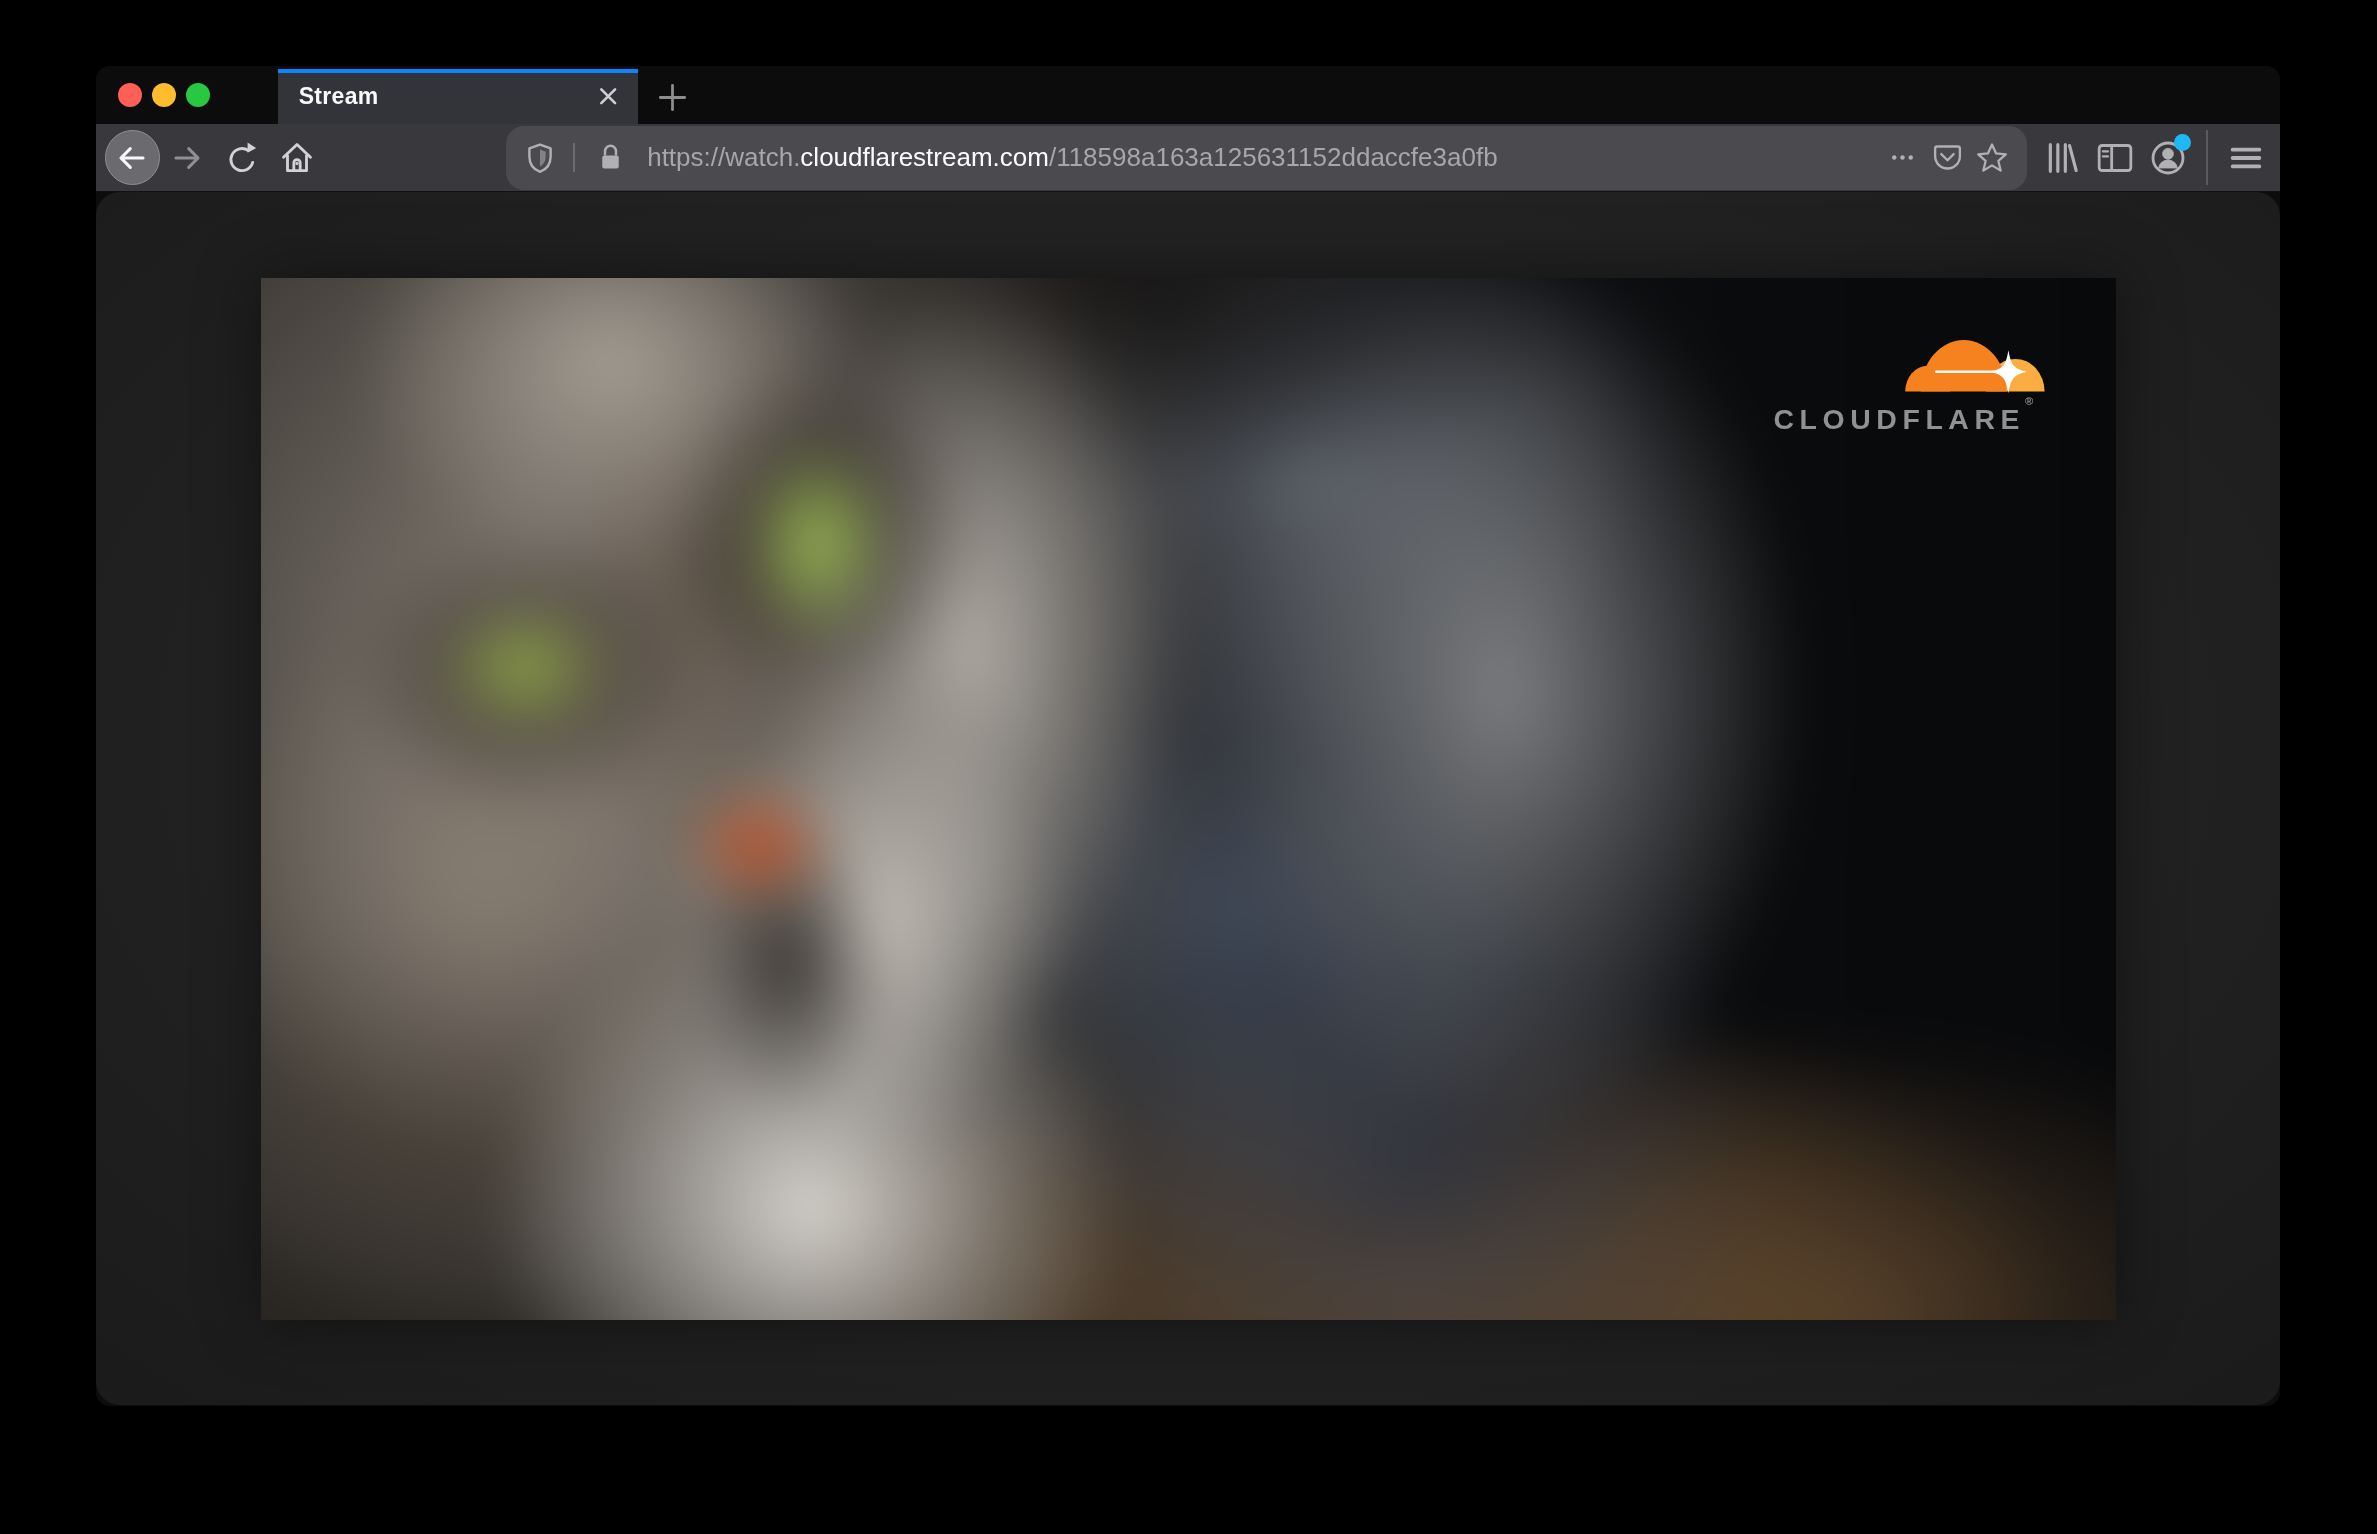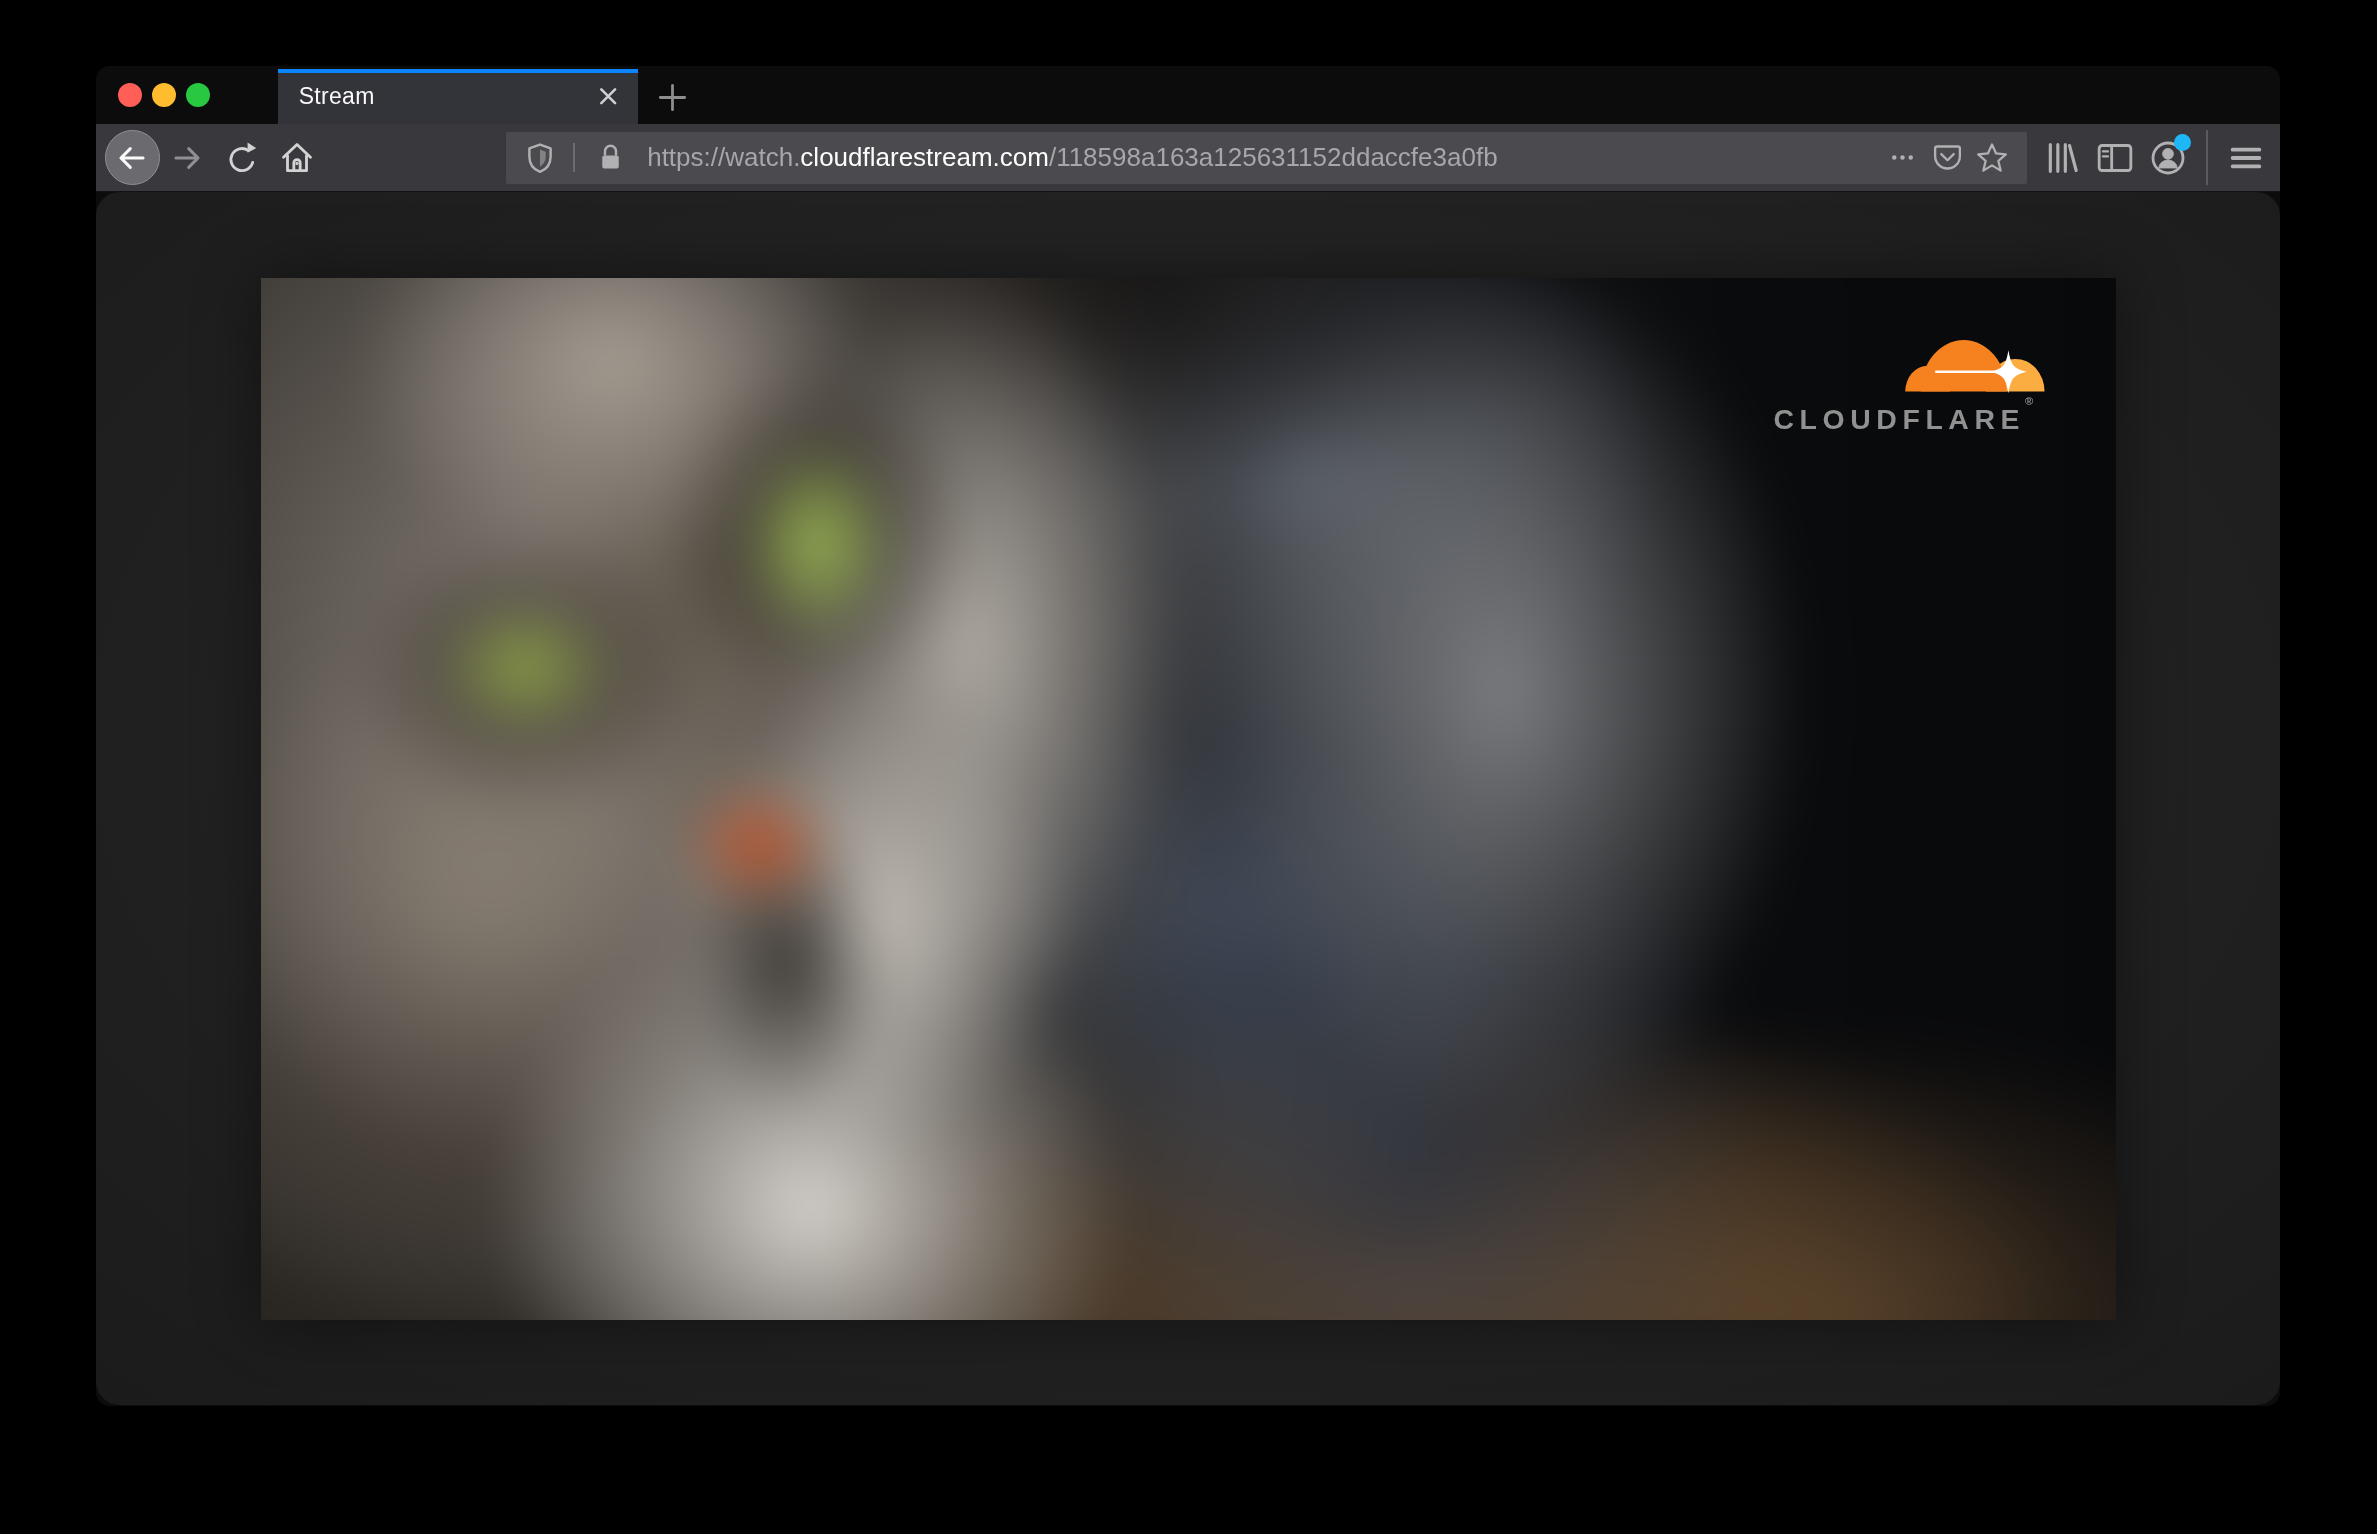--- a/index.html
+++ b/index.html
@@ -14,35 +14,35 @@
   
   .tabbar{position:relative;height:58px;background:#0c0c0d;}
   .traffic{position:absolute;left:21.6px;top:17px;display:flex;gap:10.3px;}
   .tl{width:24px;height:24px;border-radius:50%;display:inline-block;}
   .tl.red{background:#ff5f57;}
   .tl.yellow{background:#febc2e;}
   .tl.green{background:#28c840;}
   .tab{position:absolute;left:182px;top:2.6px;width:360px;height:55px;background:#33333a;
        display:flex;align-items:center;padding:0 15.5px 0 20.7px;box-sizing:border-box;}
   .tab::before{content:"";position:absolute;left:0;top:0;right:0;height:4.3px;background:#0a84ff;}
-  .tab-label{flex:1;color:#f9f9fa;font-size:23px;font-weight:400;letter-spacing:0.3px;
+  .tab-label{flex:1;color:#f9f9fa;font-size:23px;font-weight:700;letter-spacing:0.3px;
              white-space:nowrap;overflow:hidden;}
   .tab-close{width:29px;height:29px;display:flex;align-items:center;justify-content:center;
              border-radius:3.4px;}
   .newtab{position:absolute;left:557px;top:12px;width:38px;height:38px;background:none;
           border:none;display:flex;align-items:center;justify-content:center;padding:0;}
 
   
   .toolbar{height:67px;background:#38383d;border-bottom:1.7px solid #121214;
            display:flex;align-items:center;padding-left:8.6px;box-sizing:content-box;}
   .navbtn{width:55px;height:55px;border:none;background:none;display:flex;
           align-items:center;justify-content:center;padding:0;flex:0 0 auto;}
   .backbtn{background:#6a6a6f;border:1.7px solid #8f8f94;border-radius:50%;box-sizing:border-box;}
 
-  .urlbar{margin-left:181px;width:1521px;height:52px;background:#4a4a4f;border-radius:2px;
+  .urlbar{margin-left:181px;width:1521px;height:64px;background:#4a4a4f;border-radius:18px;
           display:flex;align-items:center;padding:0 12px;box-sizing:border-box;flex:0 0 auto;}
   .urlbar .vsep{width:1.7px;height:29px;background:#6b6b70;margin:0 13.8px 0 10.3px;}
   .url-text{flex:1;font-size:26px;white-space:nowrap;overflow:hidden;margin-left:13.8px;}
   .url-dim{color:#a6a6ab;}
   .url-domain{color:#fdfdfe;font-weight:500;}
   .urlicon{width:45px;height:45px;display:flex;align-items:center;justify-content:center;
            border:none;background:none;padding:0;flex:0 0 auto;}
 
   .toolicon{width:53px;height:53px;display:flex;align-items:center;justify-content:center;
             border:none;background:none;padding:0;flex:0 0 auto;position:relative;}

